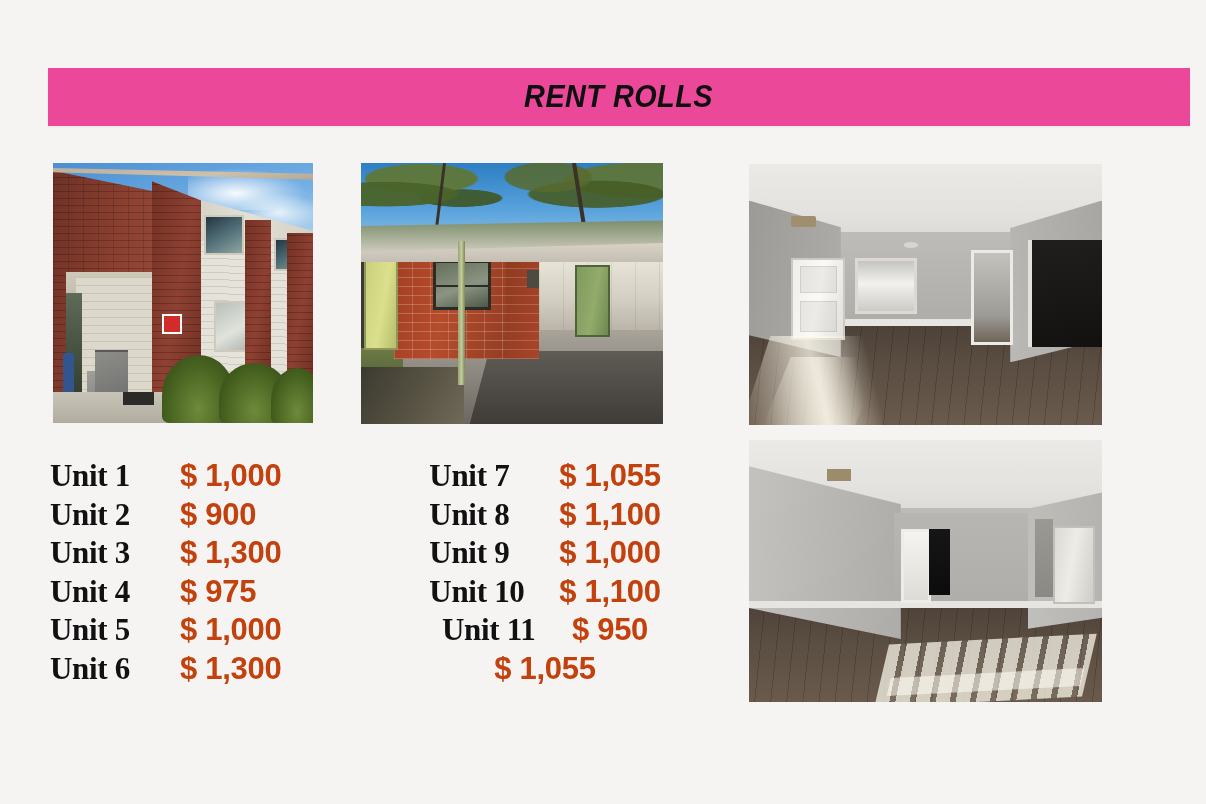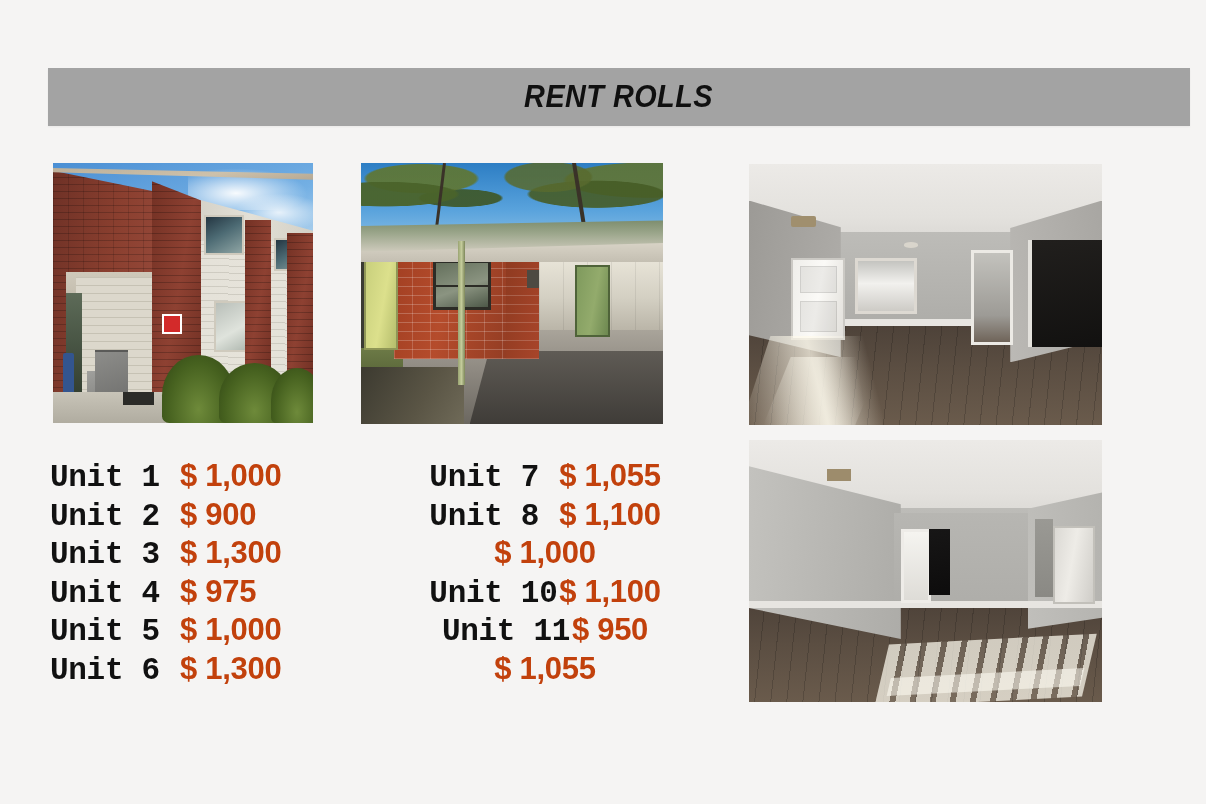--- a/index.html
+++ b/index.html
@@ -15,21 +15,21 @@
     position: relative;
   }
 
   
   .banner {
     position: absolute;
     left: 48px;
     top: 68px;
     width: 1142px;
     height: 58px;
-    background: #a3a3a3;
+    background: #ec4899;
     display: flex;
     align-items: center;
     justify-content: center;
     box-shadow: 0 1px 2px rgba(0,0,0,0.05);
   }
   .banner-title {
     font-family: "Liberation Sans", sans-serif;
     font-weight: bold;
     font-style: italic;
     font-size: 31px;
@@ -390,21 +390,21 @@
     flex-direction: column;
   }
   .rent-col.col-a { width: 330px; }
   .rent-col.col-b { width: 330px; align-items: center; }
   .rent-row {
     display: flex;
     align-items: baseline;
     height: 38.6px;
   }
   .unit-label {
-    font-family: Liberation Mono, monospace;
+    font-family: Liberation Serif, serif;
     font-weight: bold;
     font-size: 31px;
     color: #111111;
     letter-spacing: -0.3px;
     width: 130px;
     flex: none;
   }
   .unit-amount {
     font-family: "Liberation Sans", sans-serif;
     font-weight: bold;
@@ -548,20 +548,21 @@
   <div class="rent-col col-b">
     <div class="rent-row">
       <span class="unit-label">Unit 7</span>
       <span class="unit-amount">$ 1,055</span>
     </div>
     <div class="rent-row">
       <span class="unit-label">Unit 8</span>
       <span class="unit-amount">$ 1,100</span>
     </div>
     <div class="rent-row">
+      <span class="unit-label">Unit 9</span>
       <span class="unit-amount">$ 1,000</span>
     </div>
     <div class="rent-row">
       <span class="unit-label">Unit 10</span>
       <span class="unit-amount">$ 1,100</span>
     </div>
     <div class="rent-row">
       <span class="unit-label">Unit 11</span>
       <span class="unit-amount">$ 950</span>
     </div>

